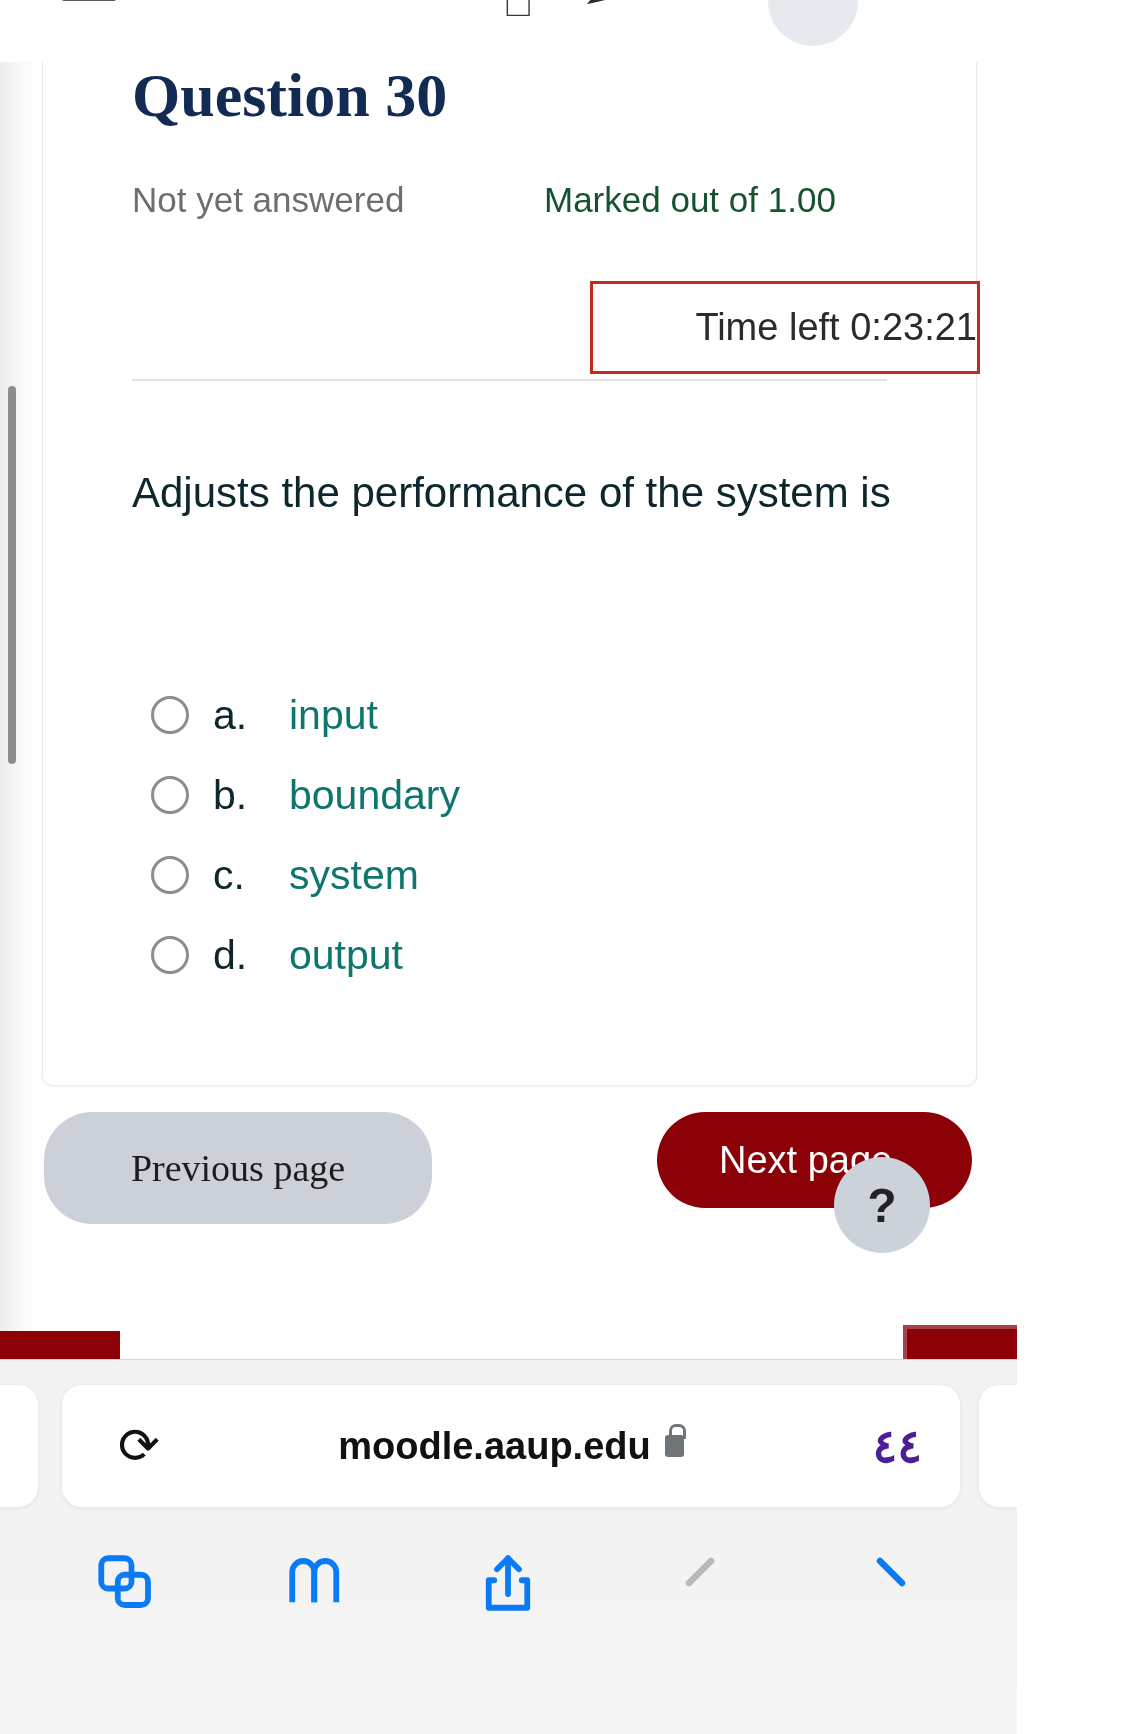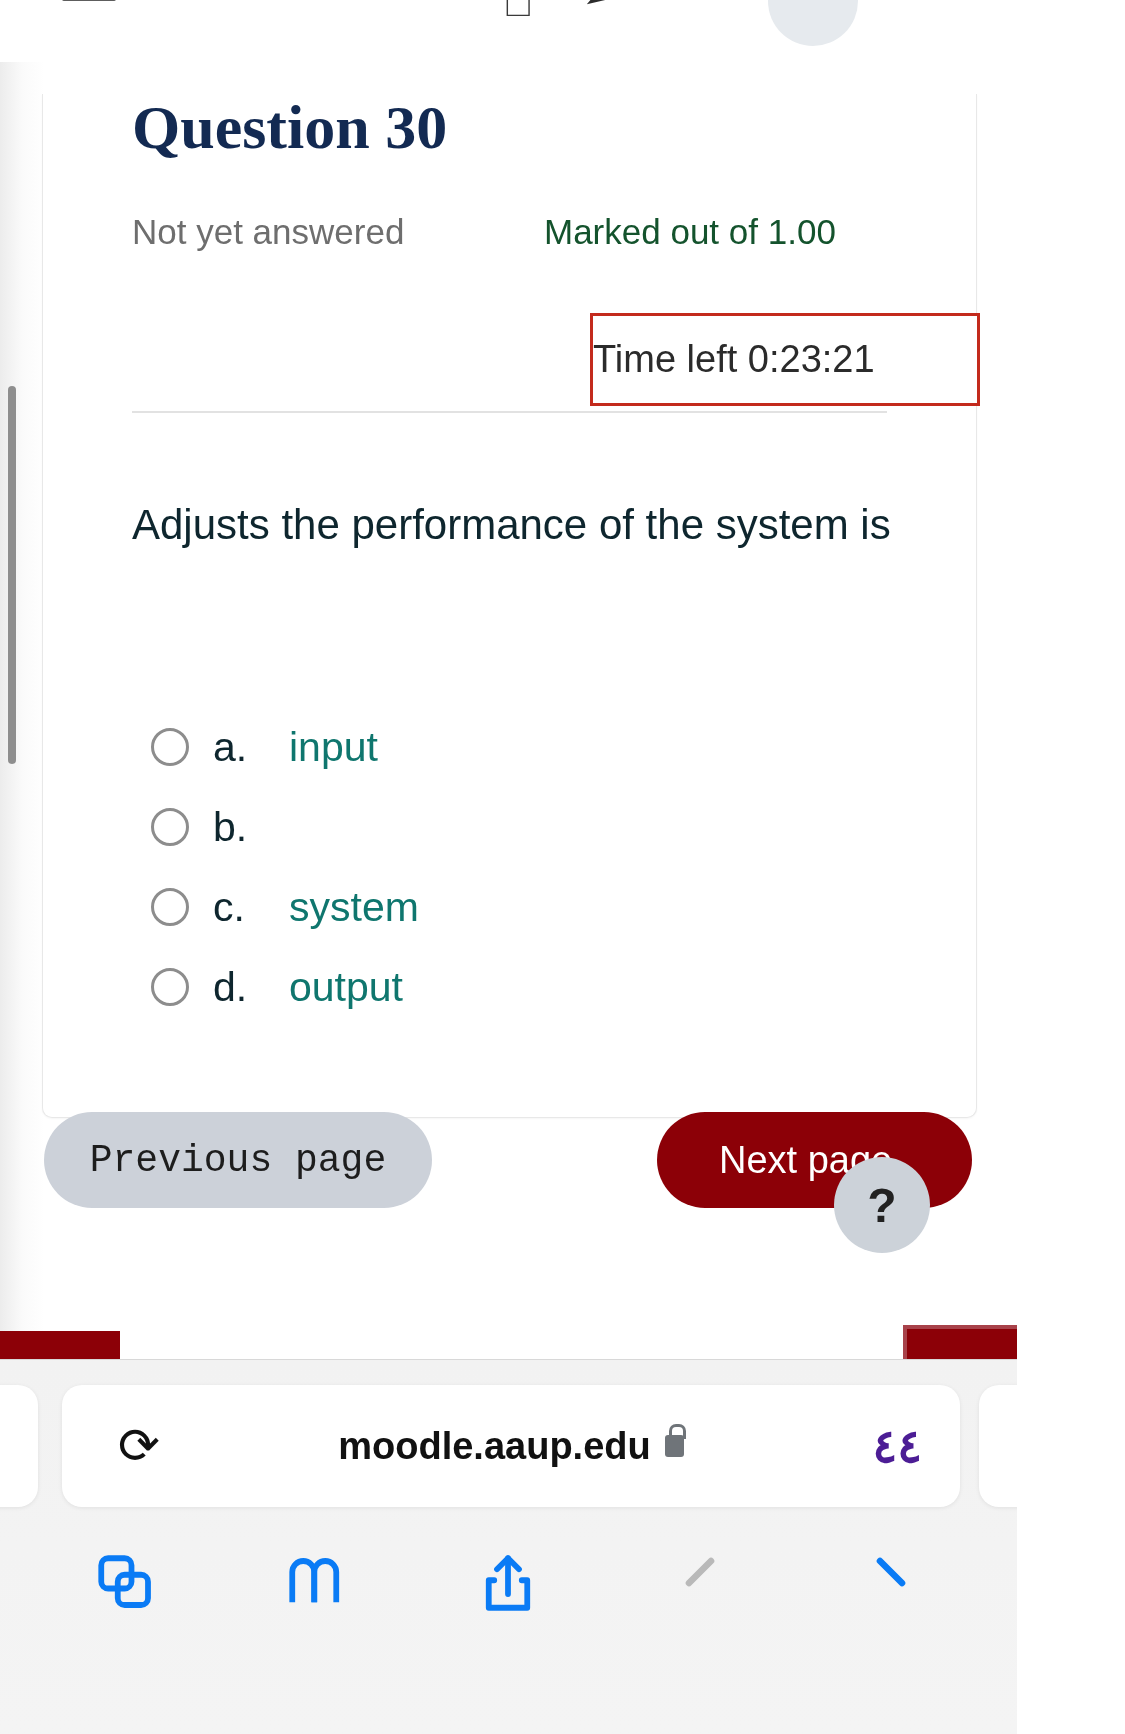--- a/index.html
+++ b/index.html
@@ -82,21 +82,20 @@
     position: absolute;
     left: 42px;
     top: 62px;
     width: 935px;
     height: 1024px;
     background: #ffffff;
     border: 1px solid #e8e8e8;
     border-top: none;
     border-radius: 0 0 10px 10px;
     box-shadow: 0 1px 2px rgba(0,0,0,0.04);
-    margin-top: 32px;
   }
 
   .q-title {
     position: absolute;
     left: 89px;
     top: -2px;
     font-family: "Liberation Serif", serif;
     font-size: 62px;
     font-weight: 700;
     color: #132a52;
@@ -127,21 +126,21 @@
   .timer-box {
     position: absolute;
     left: 547px;
     top: 219px;
     width: 390px;
     height: 93px;
     border: 3px solid #c32a1d;
     background: #ffffff;
     display: flex;
     align-items: center;
-    justify-content: flex-start;
+    justify-content: flex-end;
   }
   .timer-box span {
     font-size: 38px;
     color: #2b2b2b;
     white-space: nowrap;
   }
 
   .divider {
     position: absolute;
     left: 89px;
@@ -195,27 +194,27 @@
   .btn-row {
     position: absolute;
     left: 0;
     top: 1112px;
     width: 1017px;
     height: 120px;
   }
   .btn-prev {
     position: absolute;
     left: 44px; top: 0;
-    width: 388px; height: 96px;
+    width: 388px; height: 112px;
     background: #ccd1d9;
     border: none;
     border-radius: 48px;
     color: #1d1d1d;
     font-size: 38px;
-    font-family: Liberation Mono, monospace;
+    font-family: Liberation Serif, serif;
     cursor: pointer;
   }
   .btn-next {
     position: absolute;
     left: 657px; top: 0;
     width: 315px; height: 96px;
     background: #8c0007;
     border: none;
     border-radius: 48px;
     color: #ffffff;
@@ -391,20 +390,21 @@
 
       <div class="answer-row">
         <div class="radio"></div>
         <div class="answer-letter">a.</div>
         <div class="answer-label">input</div>
       </div>
 
       <div class="answer-row">
         <div class="radio"></div>
         <div class="answer-letter">b.</div>
+        <div class="answer-label">boundary</div>
       </div>
 
       <div class="answer-row">
         <div class="radio"></div>
         <div class="answer-letter">c.</div>
         <div class="answer-label">system</div>
       </div>
 
       <div class="answer-row">
         <div class="radio"></div>

